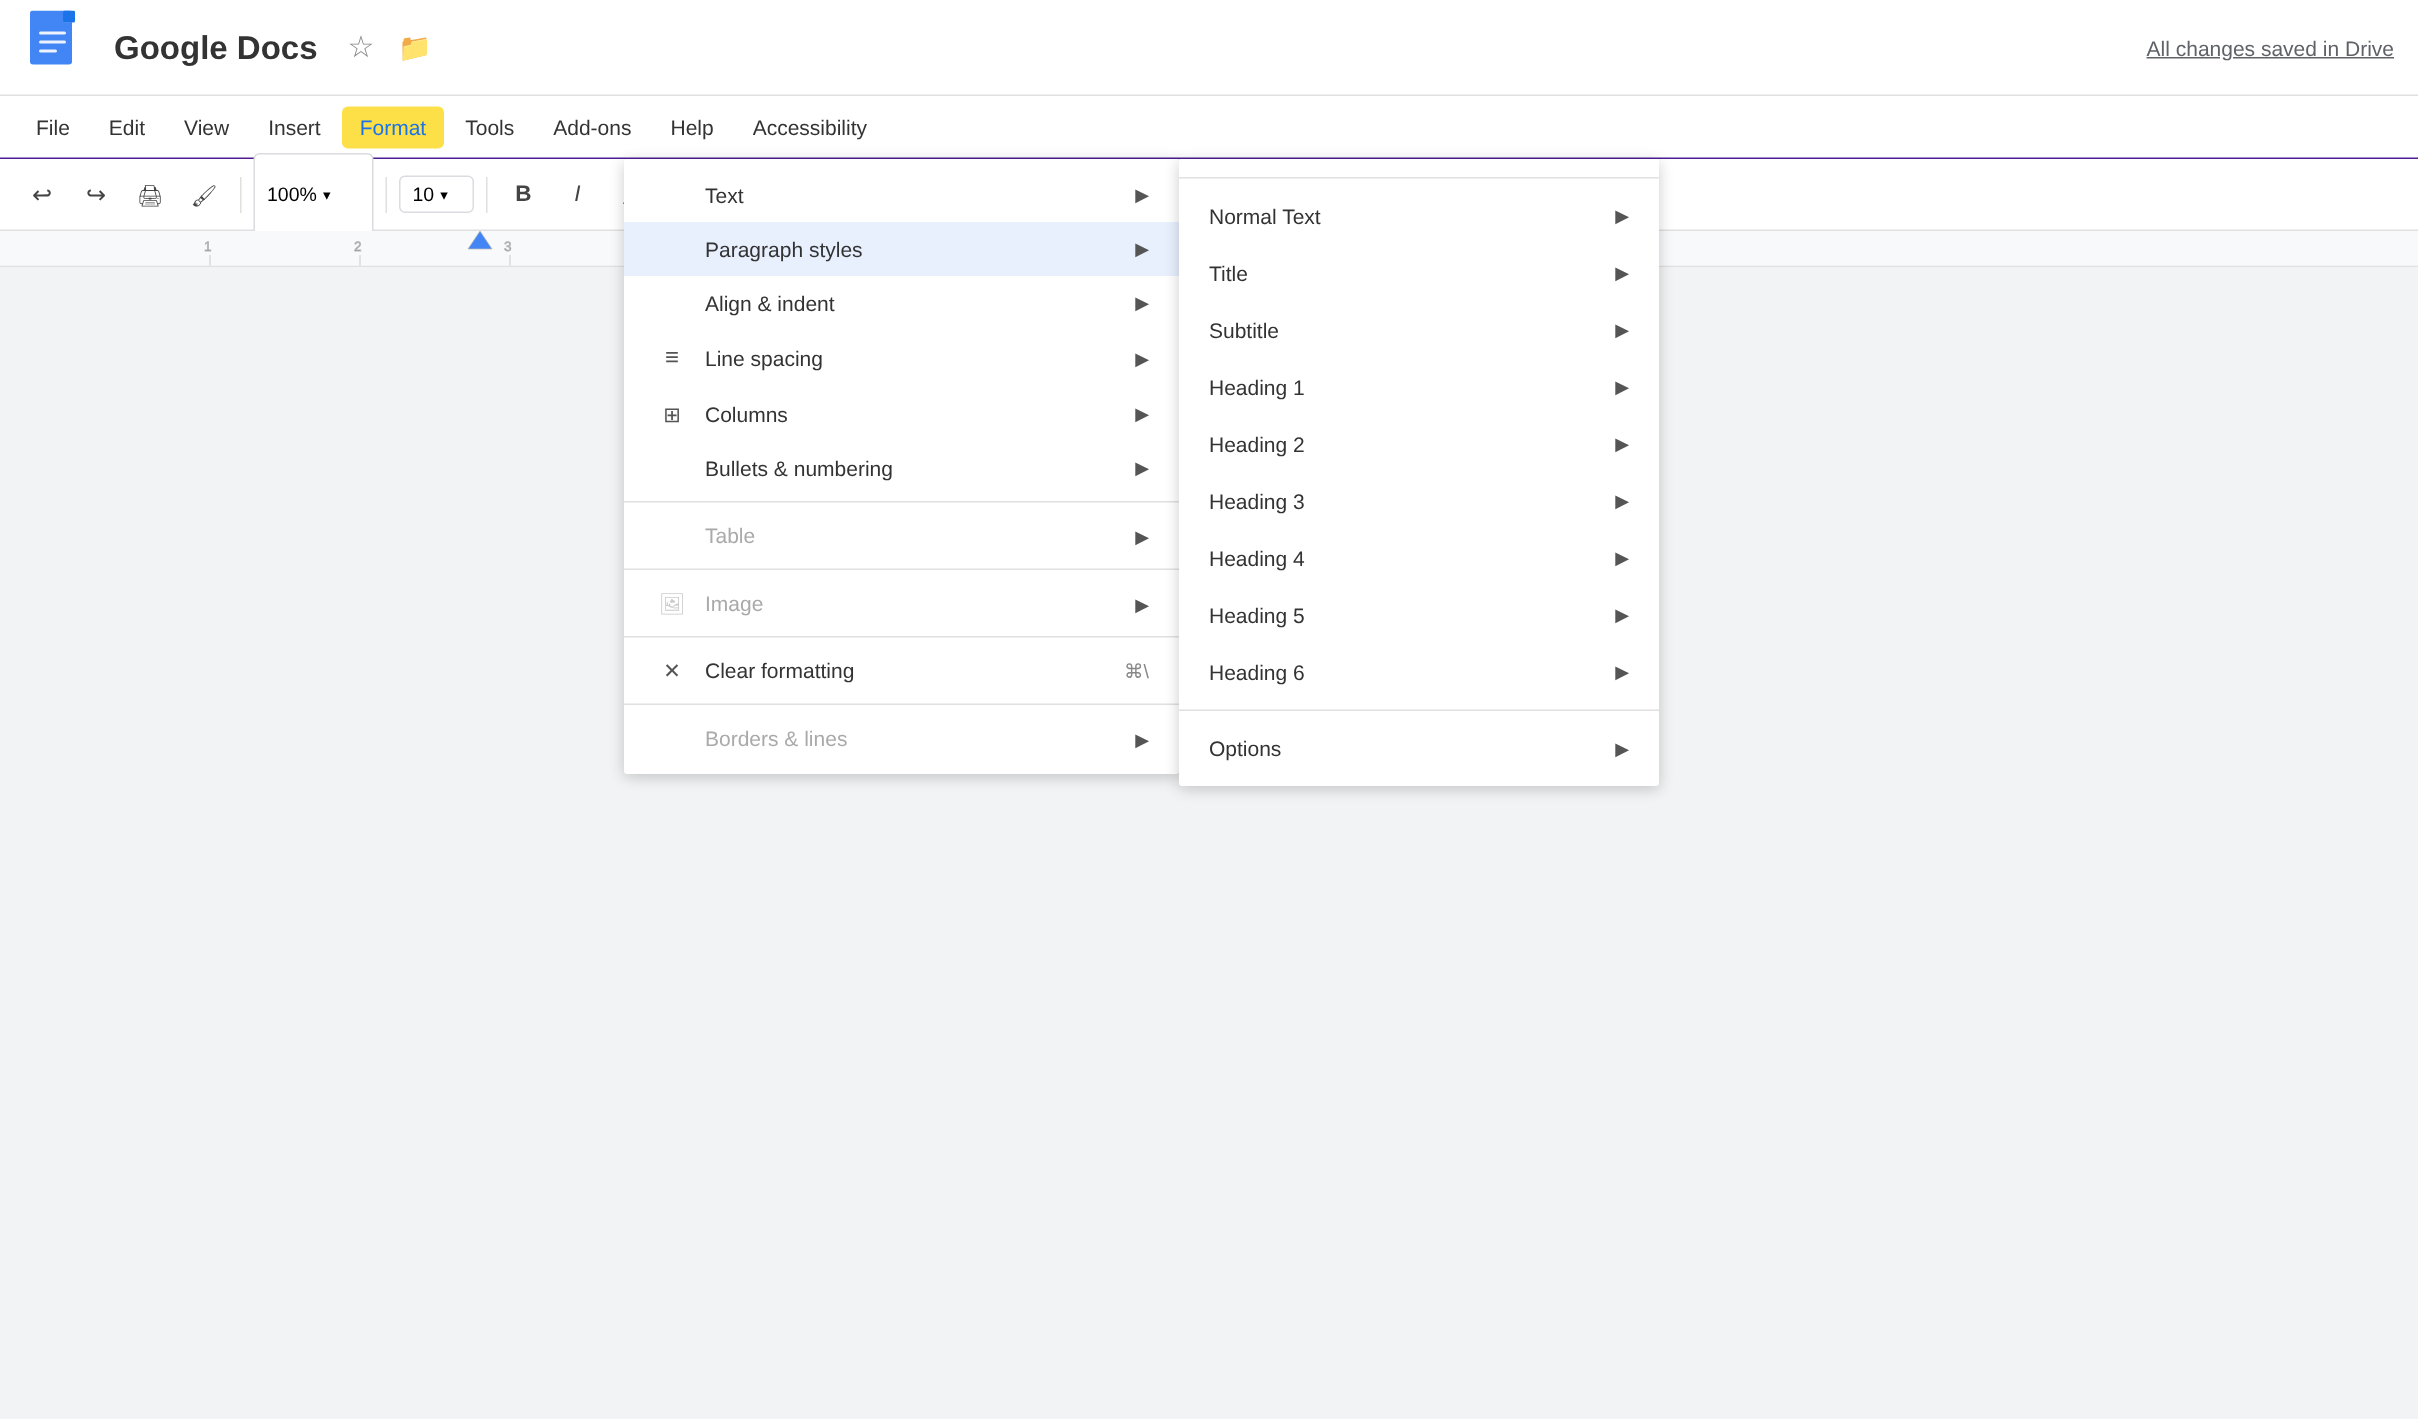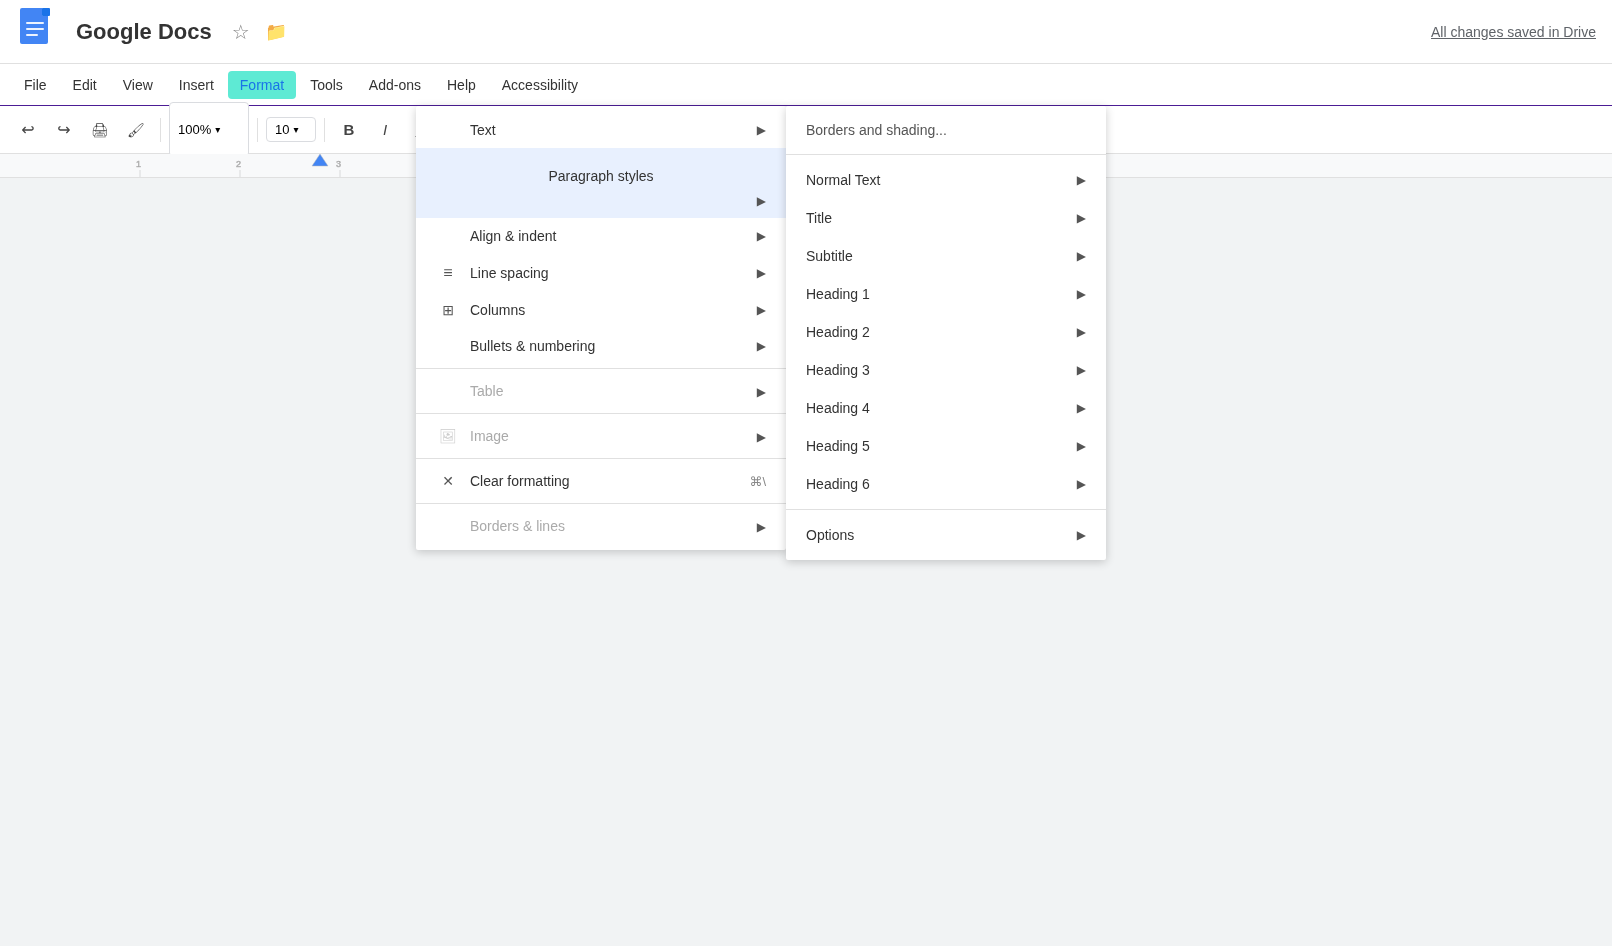--- a/index.html
+++ b/index.html
@@ -40,21 +40,21 @@
     }
     .menu-item {
       padding: 6px 12px;
       font-size: 14px;
       color: #333;
       cursor: pointer;
       border-radius: 4px;
       white-space: nowrap;
     }
     .menu-item.active {
-      background: #5eead4;
+      background: #fde047;
       color: #1a73e8;
     }
 
     
     #toolbar {
       background: #fff;
       height: 48px;
       display: flex;
       align-items: center;
       padding: 0 12px;
@@ -139,21 +139,21 @@
     .dropdown-item {
       display: flex;
       align-items: center;
       padding: 10px 20px;
       font-size: 14px;
       color: #333;
       cursor: pointer;
       gap: 10px;
       position: relative;
     }
-    .dropdown-item.active { background: #e8f0fe; flex-direction: column; }
+    .dropdown-item.active { background: #e8f0fe; }
     .dropdown-item.disabled { color: #aaa; cursor: default; align-items: flex-end; }
     .dropdown-item .item-label { flex: 1; }
     .dropdown-item .item-shortcut { color: #888; font-size: 13px; margin-left: auto; }
     .dropdown-item .arrow { margin-left: auto; color: #555; font-size: 12px; }
     .dropdown-item .item-icon { width: 24px; text-align: center; font-size: 14px; color: #555; }
     .dropdown-separator {
       height: 1px;
       background: #e0e0e0;
       margin: 4px 0;
     }
@@ -346,23 +346,20 @@
 
   <div class="dropdown-item disabled">
     <span class="item-icon"></span>
     <span class="item-label">Borders &amp; lines</span>
     <span class="arrow">▶</span>
   </div>
 </div>
 
 <div id="paragraph-submenu">
 
-  <div class="submenu-item top-item">
-    <span>Borders and shading...</span>
-  </div>
   <div class="submenu-separator"></div>
 
   <div class="submenu-item">
     <span>Normal Text</span>
     <span class="arrow">▶</span>
   </div>
 
   <div class="submenu-item">
     <span>Title</span>
     <span class="arrow">▶</span>

